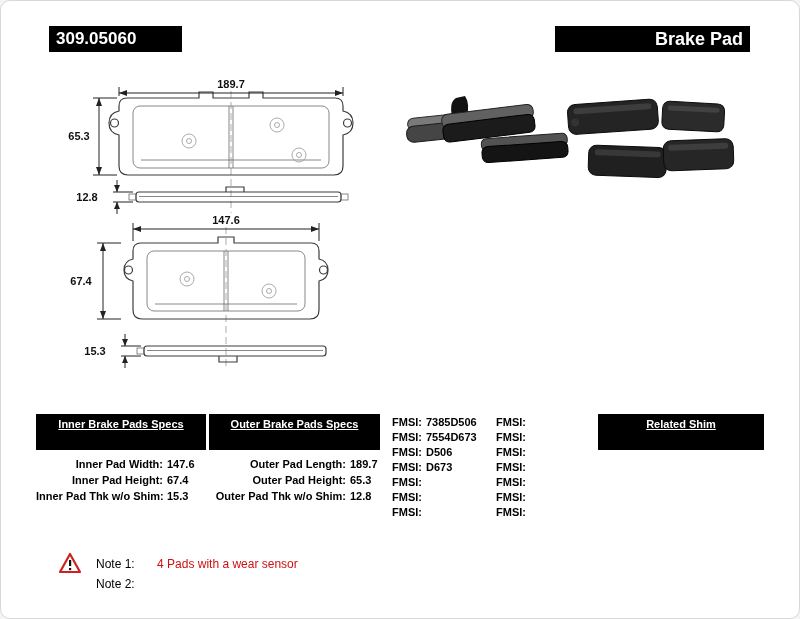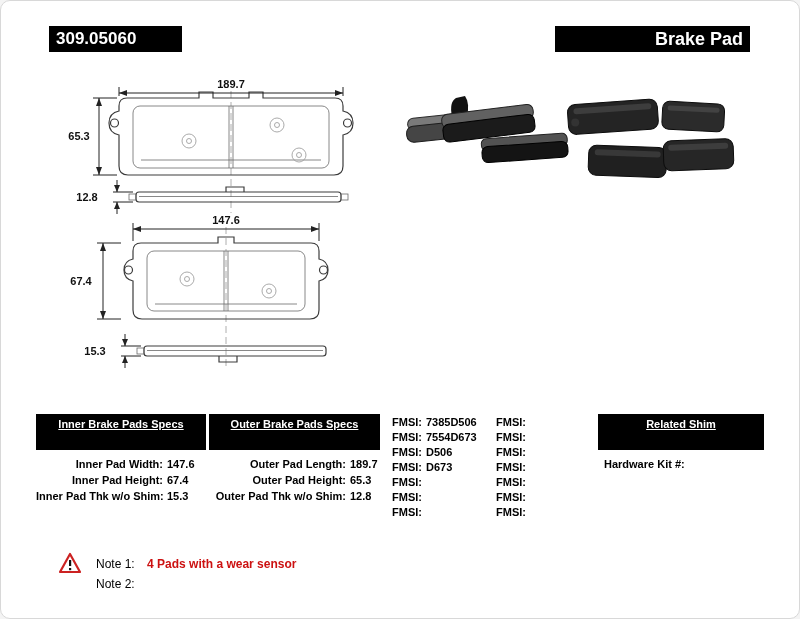--- a/index.html
+++ b/index.html
@@ -46,21 +46,21 @@
   .fmsi-row .spec-label { width:auto; text-align:left; }
   #col-related .spec-rows { padding-left:6px; }
   #col-related .spec-label { width:auto; text-align:left; }
 
   
   #warn-tri { position:absolute; left:57px; top:551px; }
   .note-line { position:absolute; left:95px; font-size:12px; white-space:nowrap; }
   #note1 { top:556px; }
   #note2 { top:576px; }
   .note-label { font-weight:normal; color:#000; }
-  .note-text { color:#cc1111; font-weight:bold; margin-left:9px; }
+  .note-text { color:#cc1111; font-weight:normal; margin-left:19px; }
 </style>
 </head>
 <body>
 
 <div id="page">
 
   <div class="hdr-bar" id="part-bar">
     <span>309.05060</span>
   </div>
   <div class="hdr-bar" id="type-bar">
@@ -292,26 +292,20 @@
         <div class="spec-row fmsi-row">
           <span class="spec-label">FMSI:</span>
           <span class="spec-value"></span>
         </div>
       </div>
     </div>
   </div>
 
   <div class="spec-col" id="col-related">
     <div class="col-hdr">Related Shim</div>
-    <div class="spec-rows">
-      <div class="spec-row">
-        <span class="spec-label">Hardware Kit #:</span>
-        <span class="spec-value"></span>
-      </div>
-    </div>
   </div>
 
   <svg id="warn-tri" width="24" height="22" viewBox="0 0 24 22">
     <polygon points="12,2 22,20 2,20" fill="#ffffff" stroke="#cc2222" stroke-width="2.2" stroke-linejoin="round"></polygon>
     <rect x="11" y="8" width="2.2" height="6" fill="#111111"></rect>
     <rect x="11" y="16" width="2.2" height="2.2" fill="#111111"></rect>
   </svg>
   <div class="note-line" id="note1">
     <span class="note-label">Note 1:</span>
     <span class="note-text">4 Pads with a wear sensor</span>

